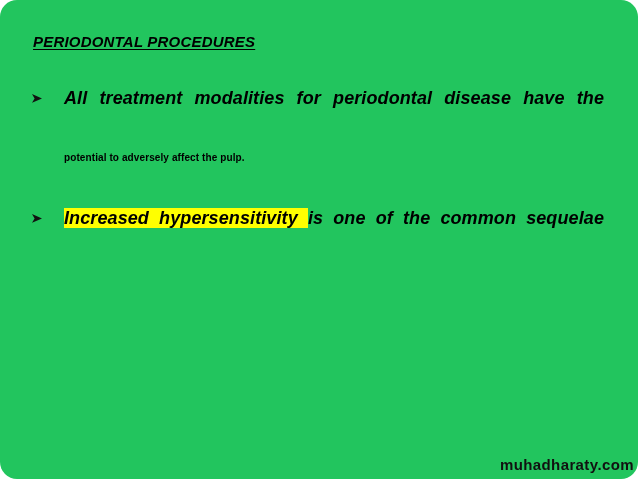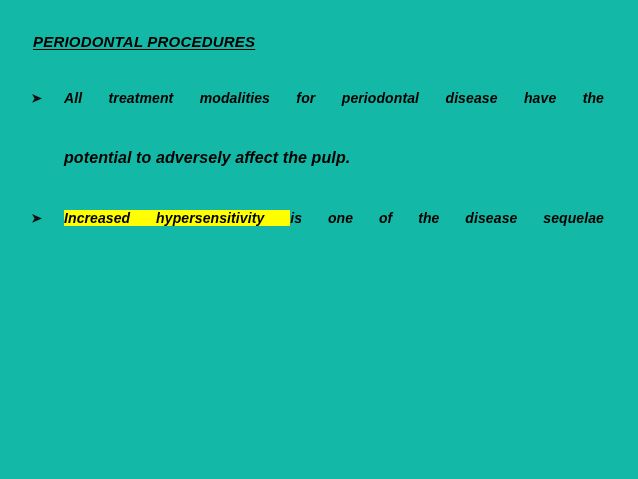--- a/index.html
+++ b/index.html
@@ -9,22 +9,23 @@
     background: #ffffff;
   }
   body {
     font-family: "Liberation Sans", "DejaVu Sans", sans-serif;
     color: #000000;
   }
   .slide {
     position: relative;
     width: 638px;
     height: 479px;
-    background: #14b8a6;
+    background: #22c55e;
     overflow: hidden;
+    border-radius: 17px;
   }
 
   
   .slide-title {
     position: absolute;
     left: 33px;
     top: 33px;
     font-size: 15px;
     font-weight: bold;
     font-style: italic;
@@ -56,39 +57,38 @@
     font-size: 14px;
     font-style: normal;
     font-weight: normal;
     line-height: 20px;
     color: #111111;
   }
   .bullet-marker svg { display: block; margin-top: 5px; }
 
   .bullet-text {
     margin-left: 33px;
-    font-size: 14px;
+    font-size: 18px;
     font-weight: bold;
     font-style: italic;
     line-height: 20px;
     letter-spacing: 0.1px;
   }
   
   .line-justify {
     text-align: justify;
     text-align-last: justify;
     white-space: normal;
   }
   
   .line-cont {
     margin-left: 33px;
     margin-top: 40px;
-    font-size: 16px;
+    font-size: 10px;
     font-weight: bold;
-    font-style: italic;
     line-height: 20px;
     letter-spacing: 0.1px;
     white-space: nowrap;
   }
 
   .hl {
     background: #ffff00;
     text-underline-offset: 2px;
     text-decoration-thickness: 1.5px;
   }
@@ -126,19 +126,20 @@
   </div>
 
   <div class="bullet-block b2">
     <div class="bullet-row">
       <span class="bullet-marker">
         <svg width="13" height="11" viewBox="0 0 13 11" aria-hidden="true">
           <path d="M1 1 L11 5.4 L1 9.8 L3.6 5.4 Z" fill="#111111"></path>
         </svg>
       </span>
       <div class="bullet-text line-justify">
-        <span class="hl">Increased hypersensitivity </span><span>is one of  the  disease  sequelae</span>
+        <span class="hl">Increased hypersensitivity </span><span>is one of  the  common  sequelae</span>
       </div>
     </div>
   </div>
 
+  <div class="watermark">muhadharaty.com</div>
 
 </div>
 
 </body></html>

